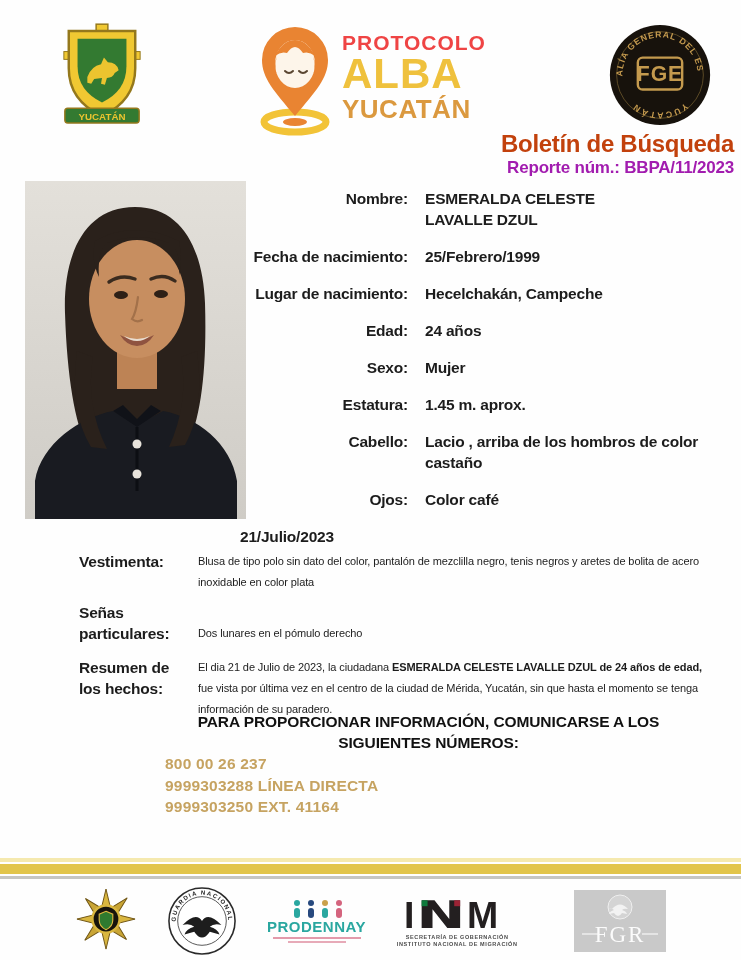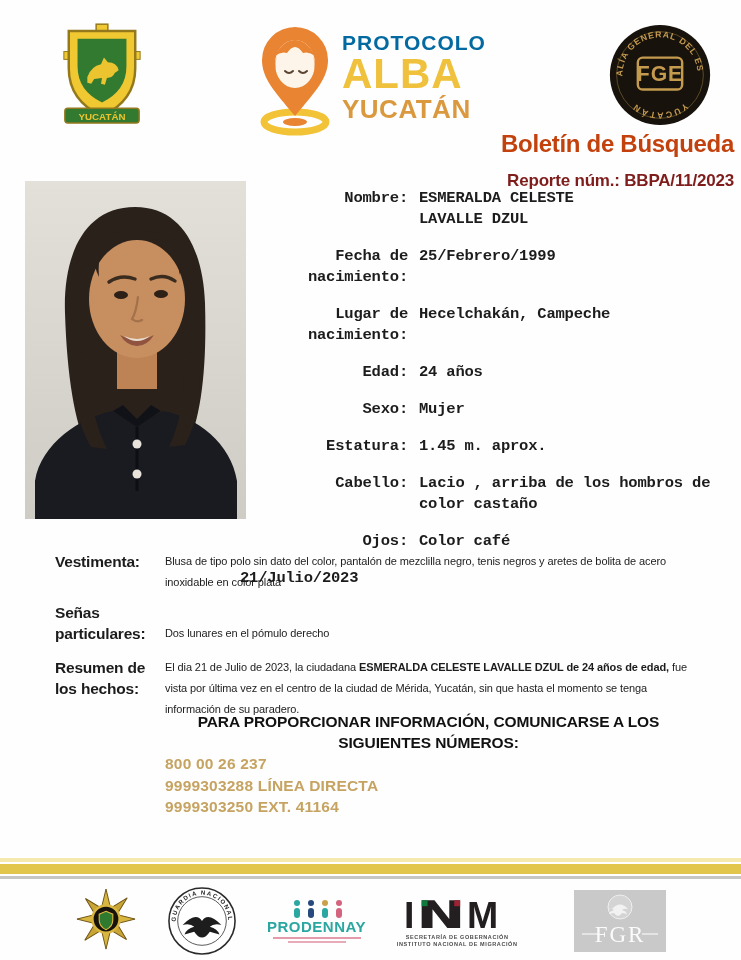--- a/index.html
+++ b/index.html
@@ -9,40 +9,40 @@
     background:#fefefe;
     font-family:"Liberation Sans", sans-serif;
     color:#1c1c1c;
     overflow:hidden;
   }
   
   .yucatan-logo{position:absolute;left:58px;top:22px;width:88px;height:108px;}
   .alba-logo{position:absolute;left:254px;top:22px;width:235px;height:115px;display:flex;}
   .alba-pin{width:82px;height:115px;flex:0 0 auto;}
   .alba-text{display:flex;flex-direction:column;justify-content:center;padding-left:6px;margin-top:-4px;}
-  .alba-protocolo{font-size:21px;font-weight:bold;color:#0369a1;letter-spacing:1px;line-height:1;}
+  .alba-protocolo{font-size:21px;font-weight:bold;color:#ef4444;letter-spacing:1px;line-height:1;}
   .alba-alba{font-size:42px;font-weight:bold;color:#efc13d;letter-spacing:1px;line-height:1.02;}
   .alba-yucatan{font-size:26px;font-weight:bold;color:#db993f;letter-spacing:0.5px;line-height:1.05;}
   .fge-seal{position:absolute;left:607px;top:22px;width:106px;height:106px;}
   
   .title-block{position:absolute;right:7px;top:131px;text-align:right;}
   .title-heading{font-size:24px;font-weight:bold;color:#c2410c;line-height:1.1;letter-spacing:-0.3px;}
-  .title-report{font-size:17px;font-weight:bold;color:#7f1d1d;line-height:1.25;letter-spacing:-0.2px;margin-top:13px;}
+  .title-report{font-size:17px;font-weight:bold;color:#a21caf;line-height:1.25;letter-spacing:-0.2px;}
   
   .photo-frame{position:absolute;left:25px;top:181px;width:221px;height:338px;background:#d9d6d1;}
   .photo-frame svg{display:block;}
   
   .fields{position:absolute;left:240px;top:188px;width:498px;}
-  .field-row{display:flex;gap:11px;margin-bottom:16px;font-family:Liberation Mono, monospace;}
+  .field-row{display:flex;gap:17px;margin-bottom:16px;}
   .field-label{width:168px;flex:0 0 auto;text-align:right;font-weight:bold;font-size:15.5px;line-height:21px;letter-spacing:-0.2px;}
   .field-value{flex:1;font-weight:bold;font-size:15.5px;line-height:21px;max-width:300px;letter-spacing:-0.2px;}
   .field-value.narrow{max-width:200px;}
   
   .details{position:absolute;left:55px;top:551px;width:650px;}
-  .detail-row{display:flex;gap:4px;margin-bottom:9px;}
+  .detail-row{display:flex;gap:13px;margin-bottom:9px;margin-left:24px;}
   .detail-label{width:106px;flex:0 0 auto;font-weight:bold;font-size:15.5px;line-height:21px;letter-spacing:-0.2px;}
   .detail-value{flex:1;font-size:11px;line-height:21px;letter-spacing:-0.1px;}
   .row-senas{align-items:flex-end;margin-bottom:13px;}
   .bold-inline{font-weight:bold;}
   
   .contact{position:absolute;left:165px;top:711px;width:527px;}
   .contact-heading{font-weight:bold;font-size:15.5px;line-height:21px;color:#111;letter-spacing:-0.1px;text-align:center;}
   .contact-number{font-weight:bold;font-size:15.5px;line-height:21.5px;color:#c6a361;letter-spacing:0.2px;}
   
   .footer-band{position:absolute;left:0;top:858px;width:741px;}

